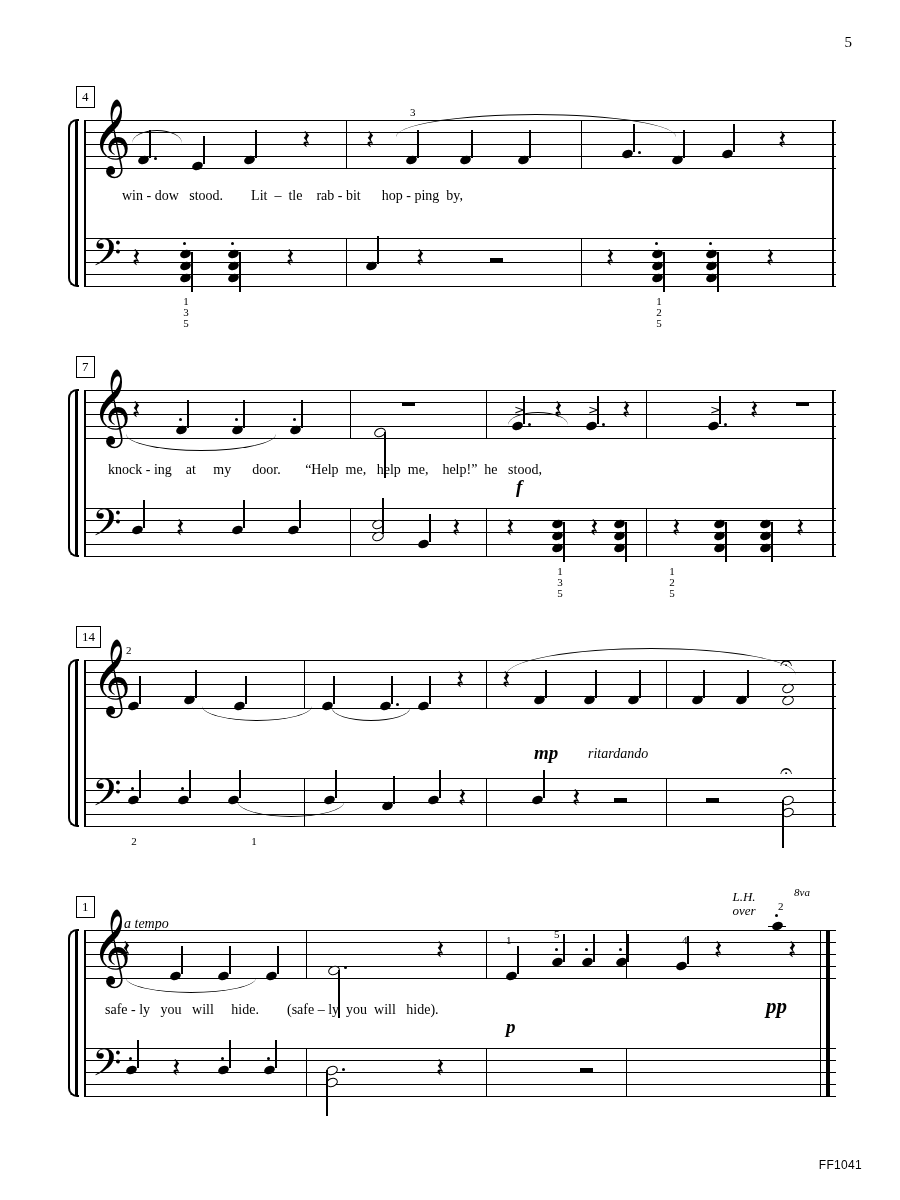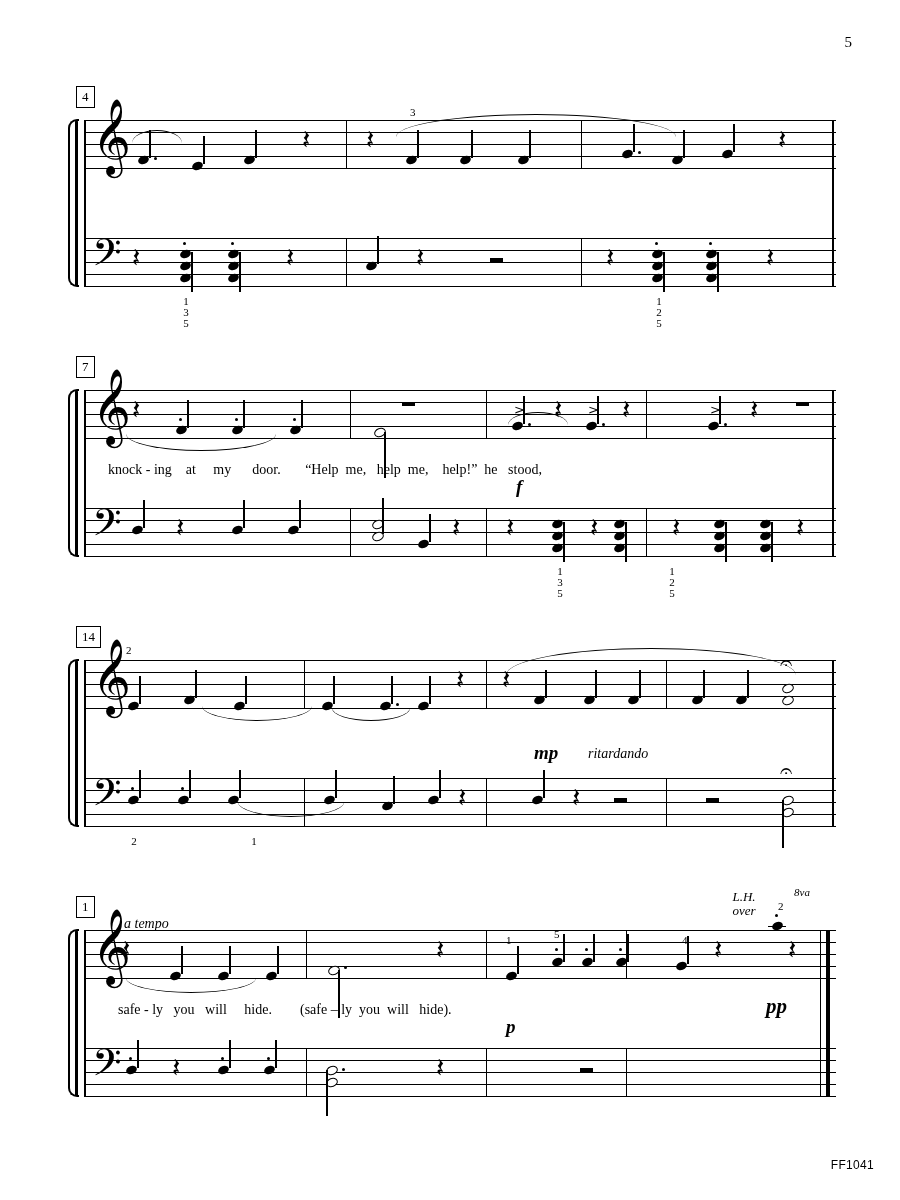--- a/index.html
+++ b/index.html
@@ -9,21 +9,21 @@
     color:#000;
     overflow:hidden;
   }
   .page{position:absolute;inset:0;}
 
   .page-number{
     position:absolute;top:34px;right:48px;
     font-size:15px;font-family:"Liberation Serif",serif;
   }
   .catalog-number{
-    position:absolute;bottom:28px;right:26px;
+    position:absolute;bottom:28px;right:38px;
     font-size:12px;font-family:"Liberation Sans",sans-serif;
     letter-spacing:.3px;
   }
 
   
   .system{position:absolute;left:66px;width:770px;}
   .measure-number{
     position:absolute;left:10px;top:-24px;
     border:1.3px solid #000;
     font-size:13px;line-height:1;
@@ -168,20 +168,21 @@
 
       <div class="notehead" style="left:556px;top:40px;"></div>
       <div class="stem" style="left:567px;top:14px;height:28px;"></div>
       <div class="dot" style="left:572px;top:41px;"></div>
       <div class="notehead" style="left:606px;top:46px;"></div>
       <div class="stem" style="left:617px;top:20px;height:28px;"></div>
       <div class="notehead" style="left:656px;top:40px;"></div>
       <div class="stem" style="left:667px;top:14px;height:28px;"></div>
       <div class="rest-quarter" style="left:712px;top:16px;">𝄽</div>
 
+      <div class="lyric" style="left:56px;top:78px;">win - dow   stood.        Lit  –  tle    rab - bit      hop - ping  by,</div>
 
       <div class="rest-quarter" style="left:66px;top:134px;">𝄽</div>
       <div class="notehead" style="left:114px;top:140px;"></div>
       <div class="notehead" style="left:114px;top:152px;"></div>
       <div class="notehead" style="left:114px;top:164px;"></div>
       <div class="stem" style="left:125px;top:142px;height:40px;"></div>
       <div class="dot" style="left:117px;top:132px;"></div>
       <div class="notehead" style="left:162px;top:140px;"></div>
       <div class="notehead" style="left:162px;top:152px;"></div>
       <div class="notehead" style="left:162px;top:164px;"></div>
@@ -498,21 +499,21 @@
       <div class="rest-quarter" style="left:648px;top:16px;">𝄽</div>
 
       <div class="lh-over" style="left:658px;top:-30px;width:40px;">L.H.<br>over</div>
       <div class="ottava" style="left:728px;top:-34px;">8va</div>
       <div class="tiny" style="left:712px;top:-20px;">2</div>
       <div class="notehead" style="left:706px;top:2px;"></div>
       <div class="dot" style="left:709px;top:-6px;"></div>
       <div class="ledger" style="left:702px;top:6px;"></div>
       <div class="rest-quarter" style="left:722px;top:16px;">𝄽</div>
 
-      <div class="lyric" style="left:52px;top:82px;font-family:Liberation Serif, serif;">safe - ly   you   will     hide.        (safe – ly  you  will   hide).</div>
+      <div class="lyric" style="left:39px;top:82px;font-family:Liberation Serif, serif;">safe - ly   you   will     hide.        (safe – ly  you  will   hide).</div>
       <div class="dyn" style="left:440px;top:96px;">p</div>
       <div class="dyn" style="left:700px;top:74px;font-size:21px;">pp</div>
 
       <div class="notehead" style="left:60px;top:146px;"></div>
       <div class="stem" style="left:71px;top:120px;height:28px;"></div>
       <div class="dot" style="left:63px;top:137px;"></div>
       <div class="rest-quarter" style="left:106px;top:134px;">𝄽</div>
       <div class="notehead" style="left:152px;top:146px;"></div>
       <div class="stem" style="left:163px;top:120px;height:28px;"></div>
       <div class="dot" style="left:155px;top:137px;"></div>

